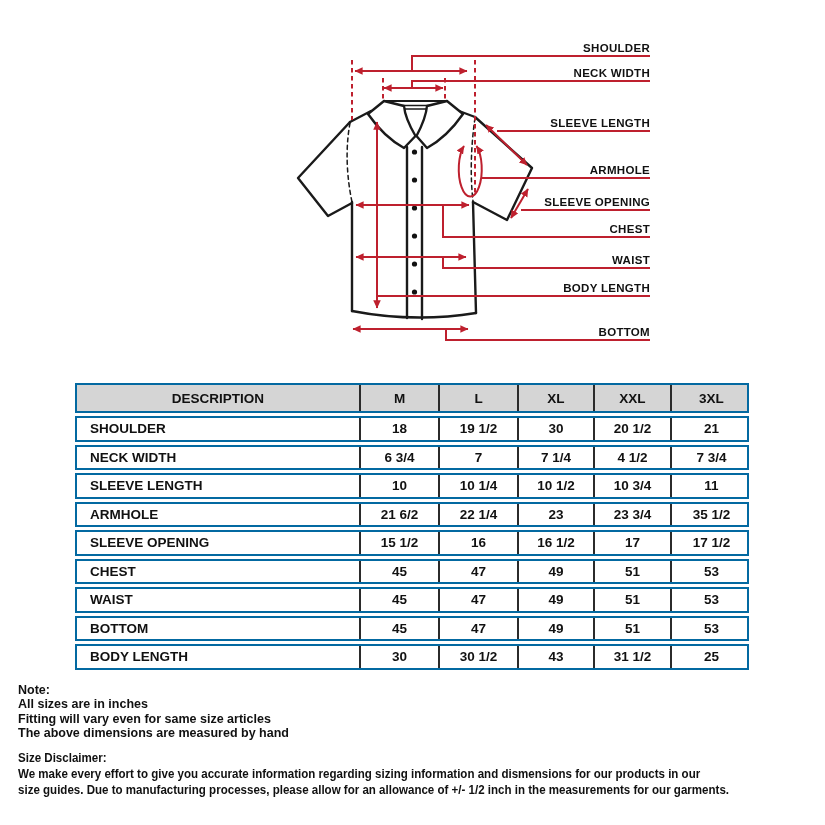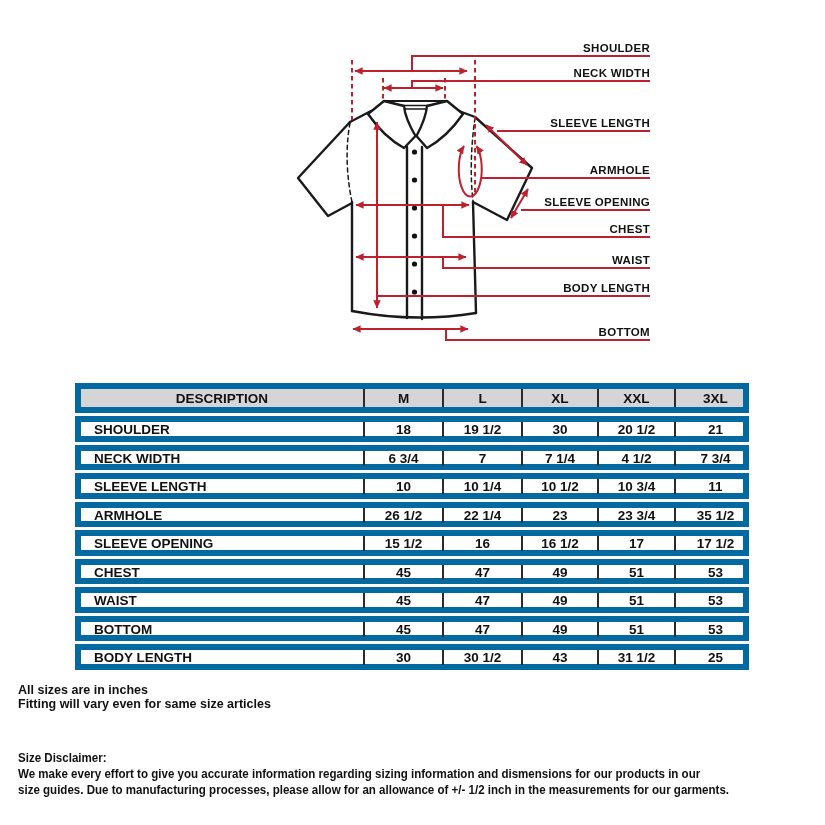--- a/index.html
+++ b/index.html
@@ -4,21 +4,21 @@
 <style>
   html,body{margin:0;padding:0;background:#ffffff;}
   body{width:825px;height:825px;position:relative;font-family:"Liberation Sans",sans-serif;color:#111;overflow:hidden;}
 
   
   #diagram-svg{position:absolute;left:0;top:0;}
   .meas-label{position:absolute;right:175px;font-size:11.5px;font-weight:bold;letter-spacing:.3px;color:#111;white-space:nowrap;}
 
   
   #size-table{position:absolute;left:75px;top:383px;width:674px;}
-  .t-row{display:grid;grid-template-columns:282px 79px 79px 76px 77px 81px;border:6px solid #0369a1;box-sizing:border-box;background:#fff;}
+  .t-row{display:grid;grid-template-columns:282px 79px 79px 76px 77px 81px;border:2px solid #0369a1;box-sizing:border-box;background:#fff;}
   .t-row.header{height:30px;background:#d5d5d5;}
   .t-row.data{height:25.5px;margin-top:3px;}
   .t-cell{display:flex;align-items:center;justify-content:center;font-size:13.5px;font-weight:bold;border-left:2px solid #2b2b2b;box-sizing:border-box;white-space:nowrap;}
   .t-cell:first-child{border-left:none;}
   .t-cell.desc{justify-content:flex-start;padding-left:13px;}
 
   
   #notes{position:absolute;left:18px;top:683px;font-size:12.5px;font-weight:bold;line-height:14.4px;}
   #disclaimer{position:absolute;left:18px;top:750px;font-size:13.5px;font-weight:bold;line-height:15.9px;transform:scaleX(0.855);transform-origin:0 0;white-space:nowrap;}
 </style>
@@ -143,21 +143,21 @@
   <div class="t-row data">
     <div class="t-cell desc">SLEEVE LENGTH</div>
     <div class="t-cell">10</div>
     <div class="t-cell">10 1/4</div>
     <div class="t-cell">10 1/2</div>
     <div class="t-cell">10 3/4</div>
     <div class="t-cell">11</div>
   </div>
   <div class="t-row data">
     <div class="t-cell desc">ARMHOLE</div>
-    <div class="t-cell">26 1/2</div>
+    <div class="t-cell">21 6/2</div>
     <div class="t-cell">22 1/4</div>
     <div class="t-cell">23</div>
     <div class="t-cell">23 3/4</div>
     <div class="t-cell">35 1/2</div>
   </div>
   <div class="t-row data">
     <div class="t-cell desc">SLEEVE OPENING</div>
     <div class="t-cell">15 1/2</div>
     <div class="t-cell">16</div>
     <div class="t-cell">16 1/2</div>
@@ -192,21 +192,23 @@
     <div class="t-cell desc">BODY LENGTH</div>
     <div class="t-cell">30</div>
     <div class="t-cell">30 1/2</div>
     <div class="t-cell">43</div>
     <div class="t-cell">31 1/2</div>
     <div class="t-cell">25</div>
   </div>
 </div>
 
 <div id="notes">
+  <div>Note:</div>
   <div>All sizes are in inches</div>
   <div>Fitting will vary even for same size articles</div>
+  <div>The above dimensions are measured by hand</div>
 </div>
 
 <div id="disclaimer">
   <div>Size Disclaimer:</div>
   <div>We make every effort to give you accurate information regarding sizing information and dismensions for our products in our</div>
   <div>size guides. Due to manufacturing processes, please allow for an allowance of +/- 1/2 inch in the measurements for our garments.</div>
 </div>
 
 </body></html>

